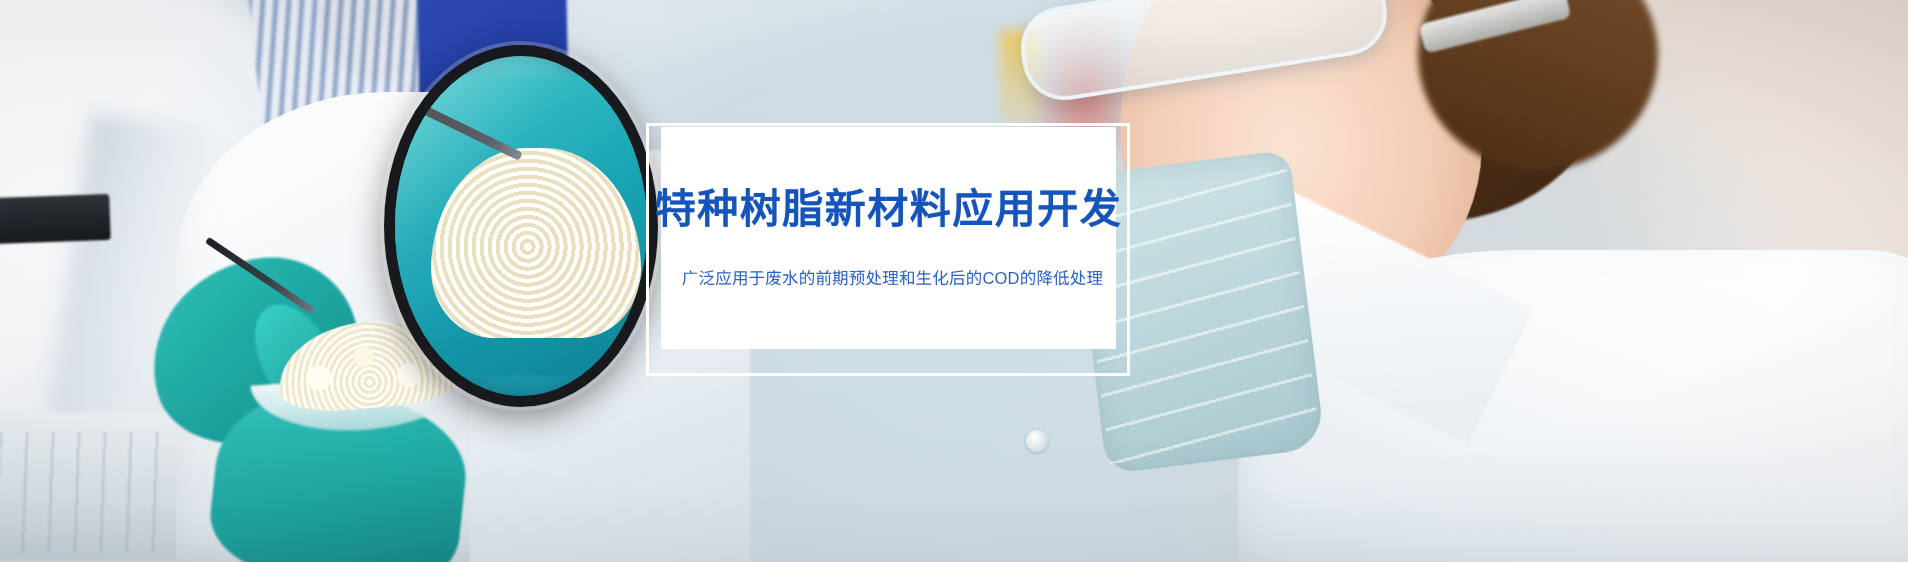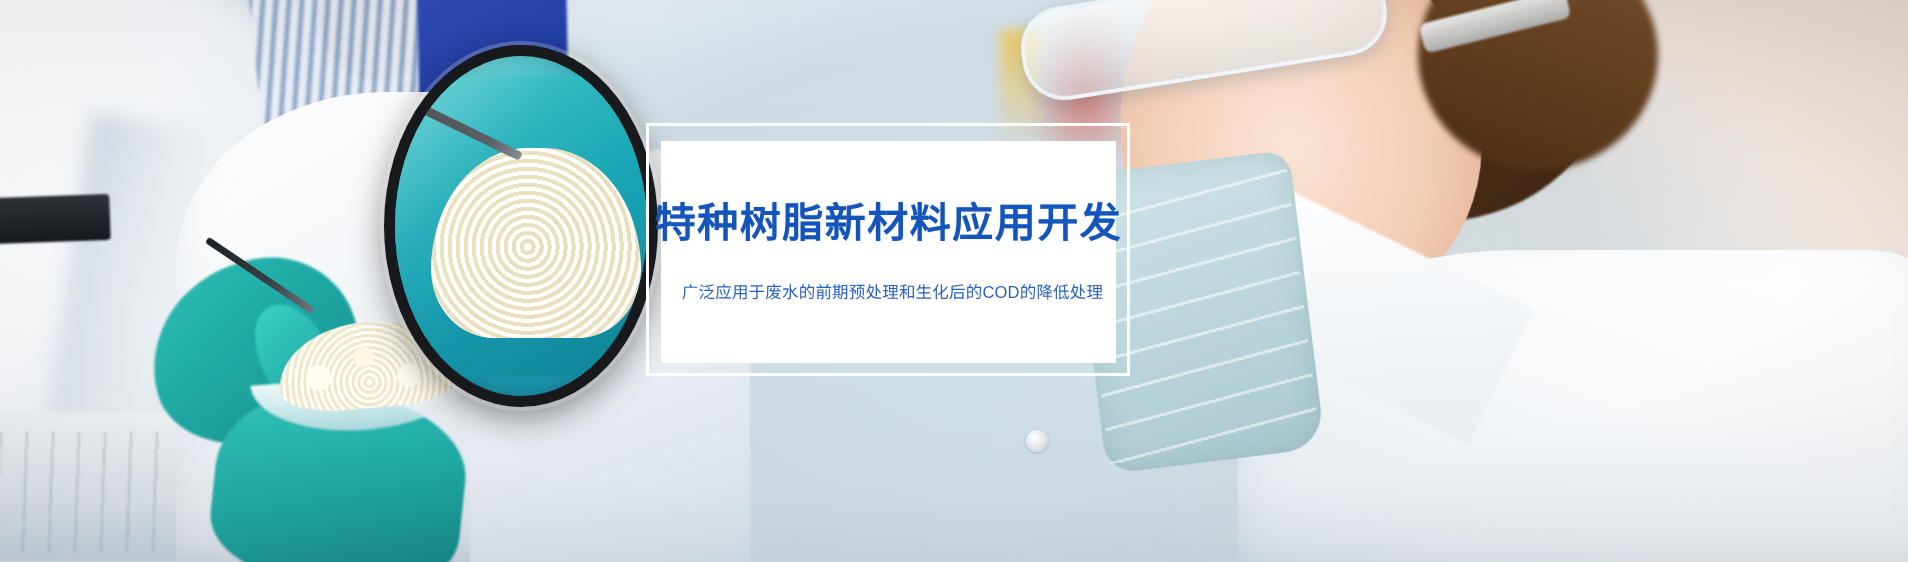--- a/index.html
+++ b/index.html
@@ -345,21 +345,21 @@
     left: 646px;
     top: 123px;
     width: 484px;
     height: 253px;
     border: 3px solid #ffffff;
     box-sizing: border-box;
   }
   .overlay-panel {
     position: absolute;
     left: 661px;
-    top: 141px;
+    top: 127px;
     width: 455px;
     height: 222px;
     background: #ffffff;
     box-sizing: border-box;
     display: flex;
     flex-direction: column;
     align-items: center;
     justify-content: center;
   }
   .headline {

